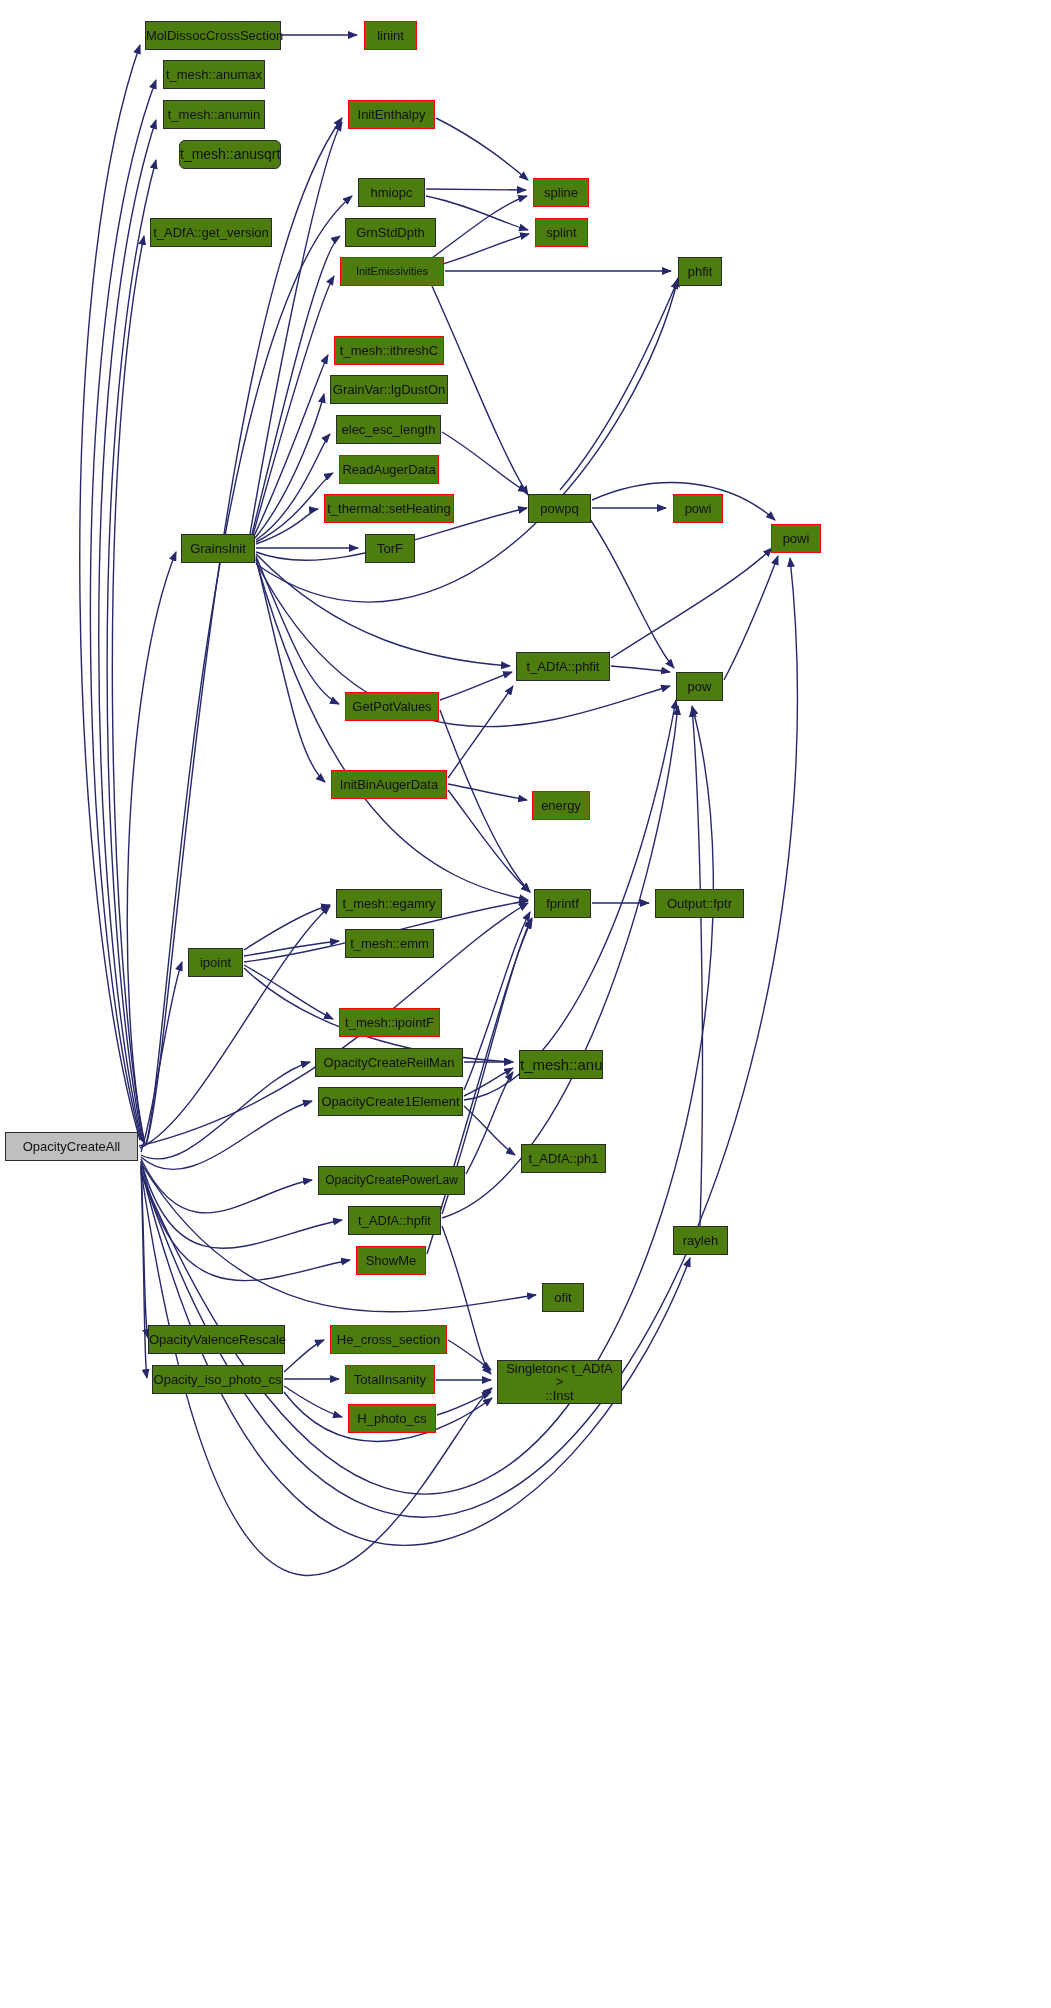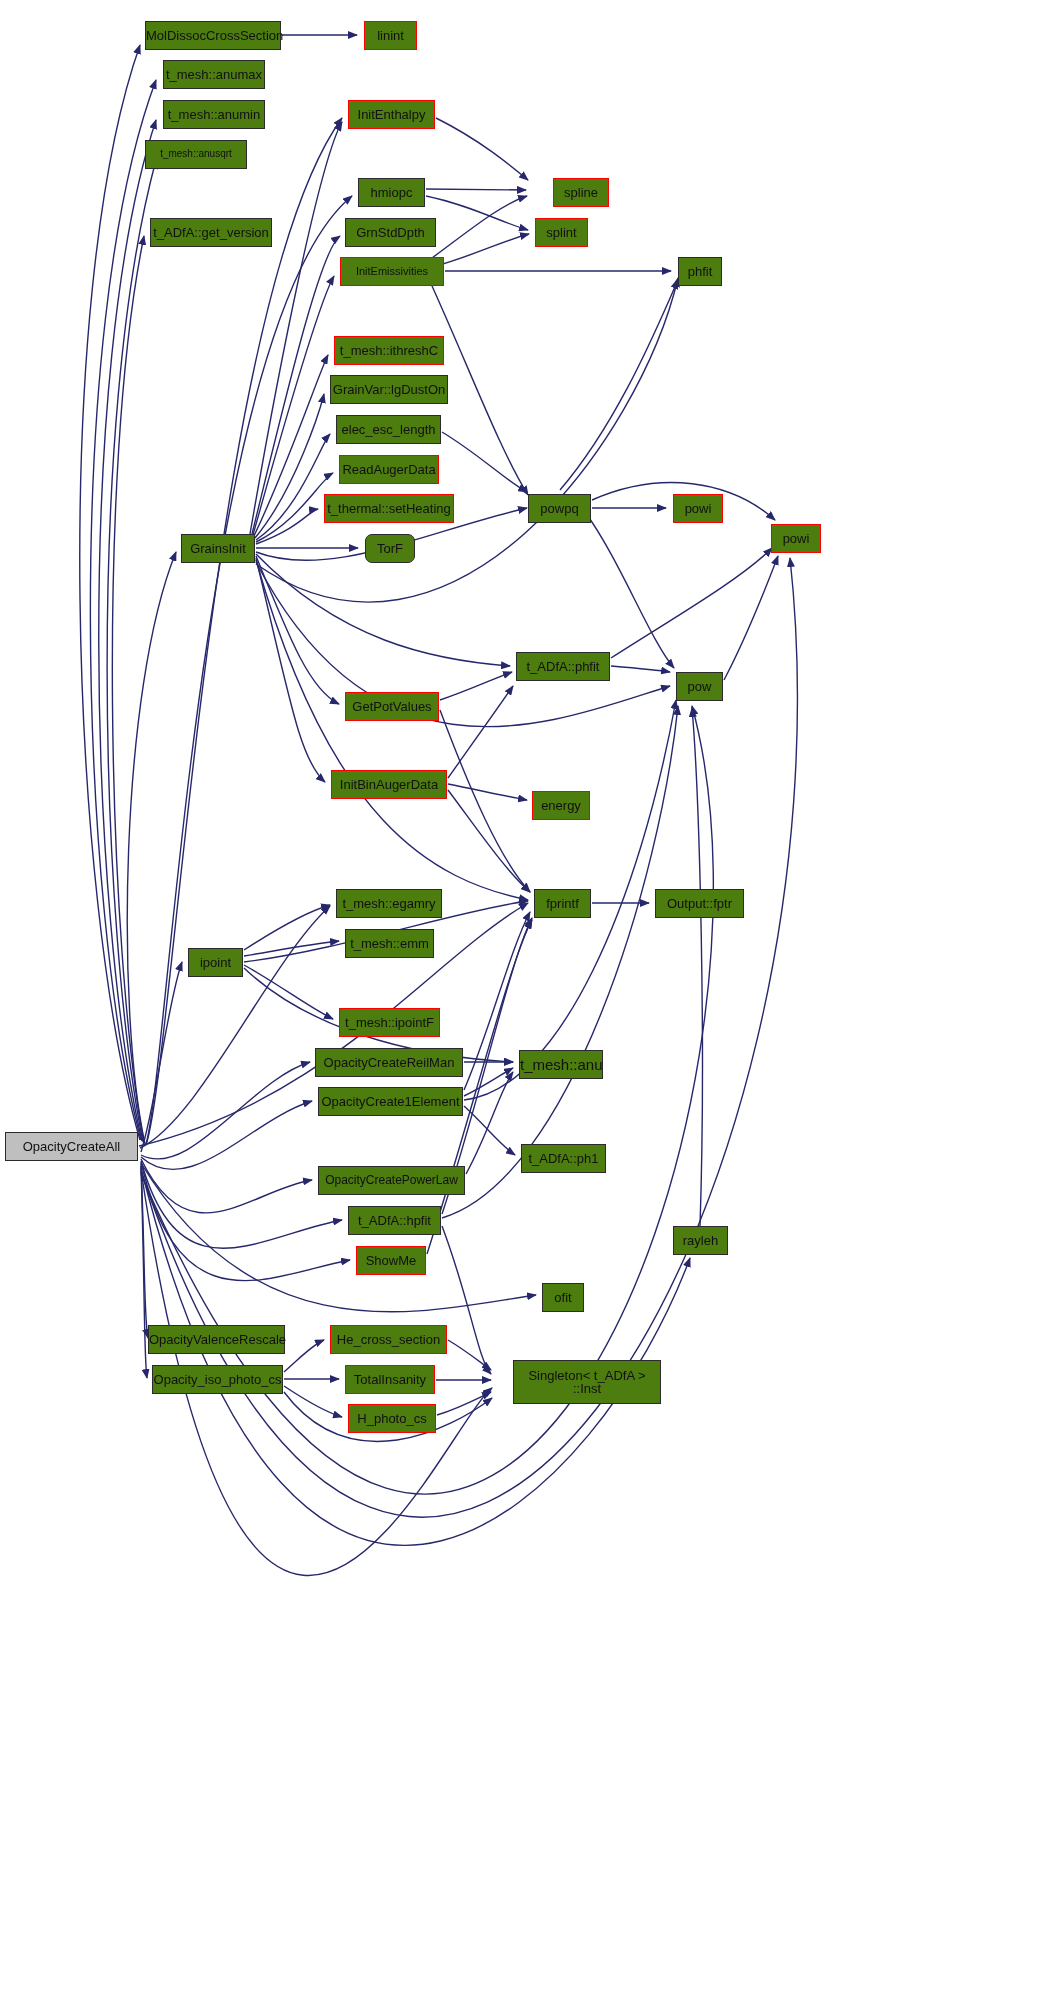--- a/index.html
+++ b/index.html
@@ -146,33 +146,33 @@
     </div>
   <div class="node red" style="left:364px;top:21px;width:53px;height:29px;font-size:13px;">
       <span class="lbl">linint</span>
     </div>
   <div class="node black" style="left:163px;top:60px;width:102px;height:29px;font-size:13px;">
       <span class="lbl">t_mesh::anumax</span>
     </div>
   <div class="node black" style="left:163px;top:100px;width:102px;height:29px;font-size:13px;">
       <span class="lbl">t_mesh::anumin</span>
     </div>
-  <div class="node black" style="left:145px;top:140px;width:102px;height:29px;font-size:10px;">
+  <div class="node black" style="left:179px;top:140px;width:102px;height:29px;font-size:14px;border-radius:6px;">
       <span class="lbl">t_mesh::anusqrt</span>
     </div>
   <div class="node black" style="left:150px;top:218px;width:122px;height:29px;font-size:13px;">
       <span class="lbl">t_ADfA::get_version</span>
     </div>
   <div class="node red" style="left:348px;top:100px;width:87px;height:29px;font-size:13px;">
       <span class="lbl">InitEnthalpy</span>
     </div>
   <div class="node black" style="left:358px;top:178px;width:67px;height:29px;font-size:13px;">
       <span class="lbl">hmiopc</span>
     </div>
-  <div class="node red" style="left:553px;top:178px;width:56px;height:29px;font-size:13px;">
+  <div class="node red" style="left:533px;top:178px;width:56px;height:29px;font-size:13px;">
       <span class="lbl">spline</span>
     </div>
   <div class="node red" style="left:535px;top:218px;width:53px;height:29px;font-size:13px;">
       <span class="lbl">splint</span>
     </div>
   <div class="node black" style="left:345px;top:218px;width:91px;height:29px;font-size:13px;">
       <span class="lbl">GrnStdDpth</span>
     </div>
   <div class="node red" style="left:340px;top:257px;width:104px;height:29px;font-size:11px;">
       <span class="lbl">InitEmissivities</span>
@@ -188,21 +188,21 @@
     </div>
   <div class="node black" style="left:336px;top:415px;width:105px;height:29px;font-size:13px;">
       <span class="lbl">elec_esc_length</span>
     </div>
   <div class="node red" style="left:339px;top:455px;width:100px;height:29px;font-size:13px;">
       <span class="lbl">ReadAugerData</span>
     </div>
   <div class="node red" style="left:324px;top:494px;width:130px;height:29px;font-size:13px;">
       <span class="lbl">t_thermal::setHeating</span>
     </div>
-  <div class="node black" style="left:365px;top:534px;width:50px;height:29px;font-size:13px;border-radius:7px;">
+  <div class="node black" style="left:365px;top:534px;width:50px;height:29px;font-size:13px;">
       <span class="lbl">TorF</span>
     </div>
   <div class="node black" style="left:181px;top:534px;width:74px;height:29px;font-size:13px;">
       <span class="lbl">GrainsInit</span>
     </div>
   <div class="node black" style="left:528px;top:494px;width:63px;height:29px;font-size:13px;">
       <span class="lbl">powpq</span>
     </div>
   <div class="node red" style="left:673px;top:494px;width:50px;height:29px;font-size:13px;">
       <span class="lbl">powi</span>
@@ -275,21 +275,21 @@
     </div>
   <div class="node red" style="left:330px;top:1325px;width:117px;height:29px;font-size:13px;">
       <span class="lbl">He_cross_section</span>
     </div>
   <div class="node black" style="left:152px;top:1365px;width:131px;height:29px;font-size:13px;">
       <span class="lbl">Opacity_iso_photo_cs</span>
     </div>
   <div class="node red" style="left:345px;top:1365px;width:90px;height:29px;font-size:13px;">
       <span class="lbl">TotalInsanity</span>
     </div>
-  <div class="node black two-line" style="left:497px;top:1360px;width:148px;height:44px;font-size:13px;margin-left:16px;">
+  <div class="node black two-line" style="left:497px;top:1360px;width:125px;height:44px;font-size:13px;">
       <span class="lbl" style="white-space:pre-line;">Singleton&lt; t_ADfA &gt;
 ::Inst</span>
     </div>
   <div class="node red" style="left:348px;top:1404px;width:88px;height:29px;font-size:13px;">
       <span class="lbl">H_photo_cs</span>
     </div>
   <div class="node root" style="left:5px;top:1132px;width:133px;height:29px;font-size:13px;">
       <span class="lbl">OpacityCreateAll</span>
     </div>
 </div>

